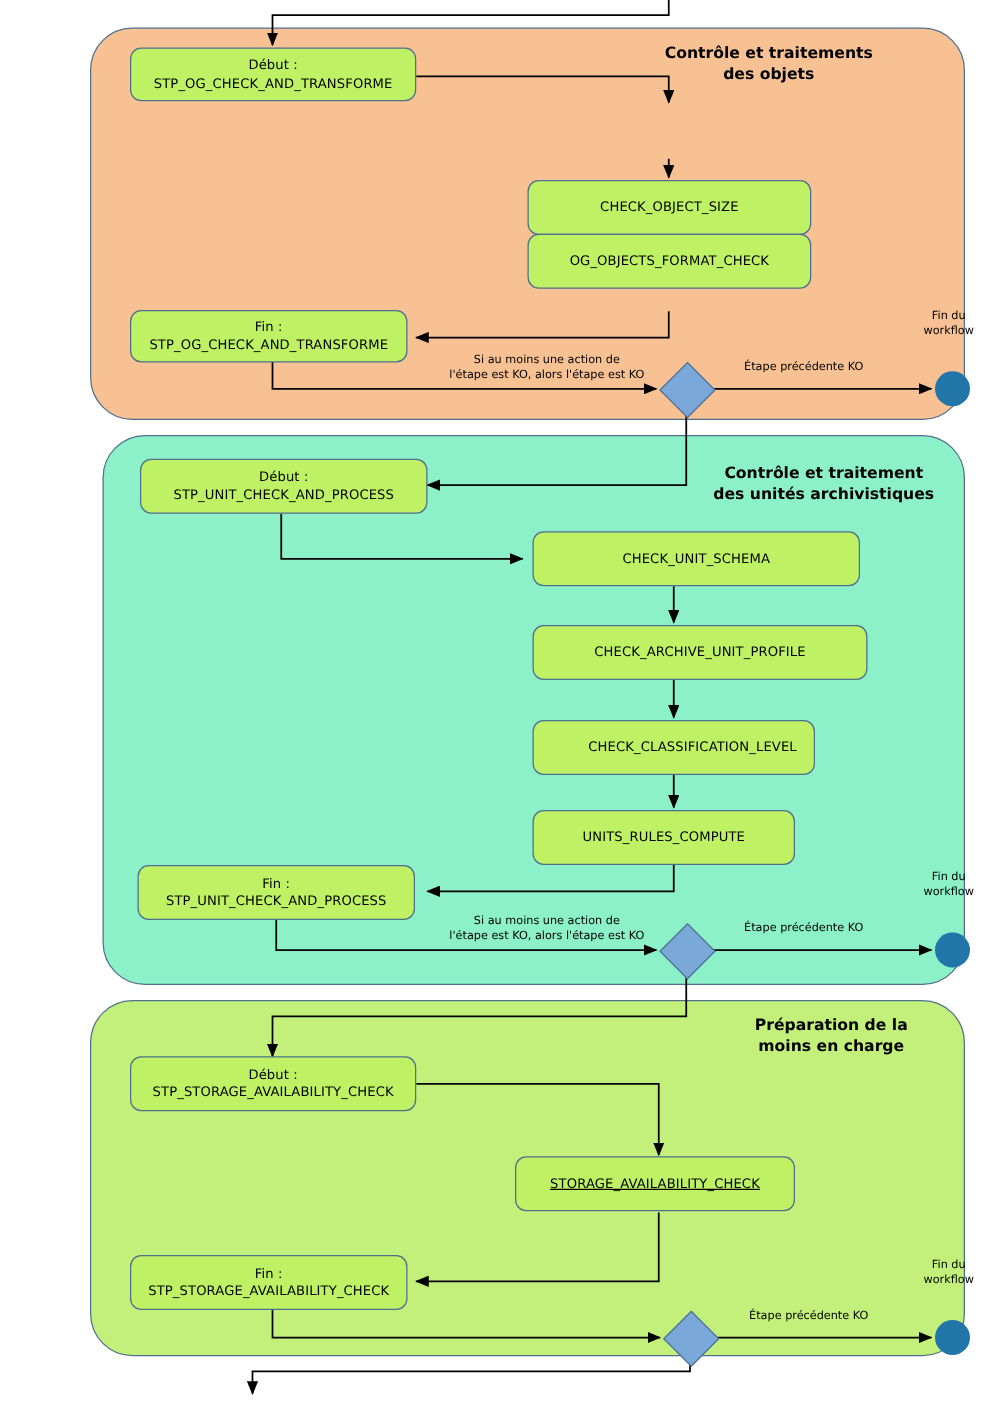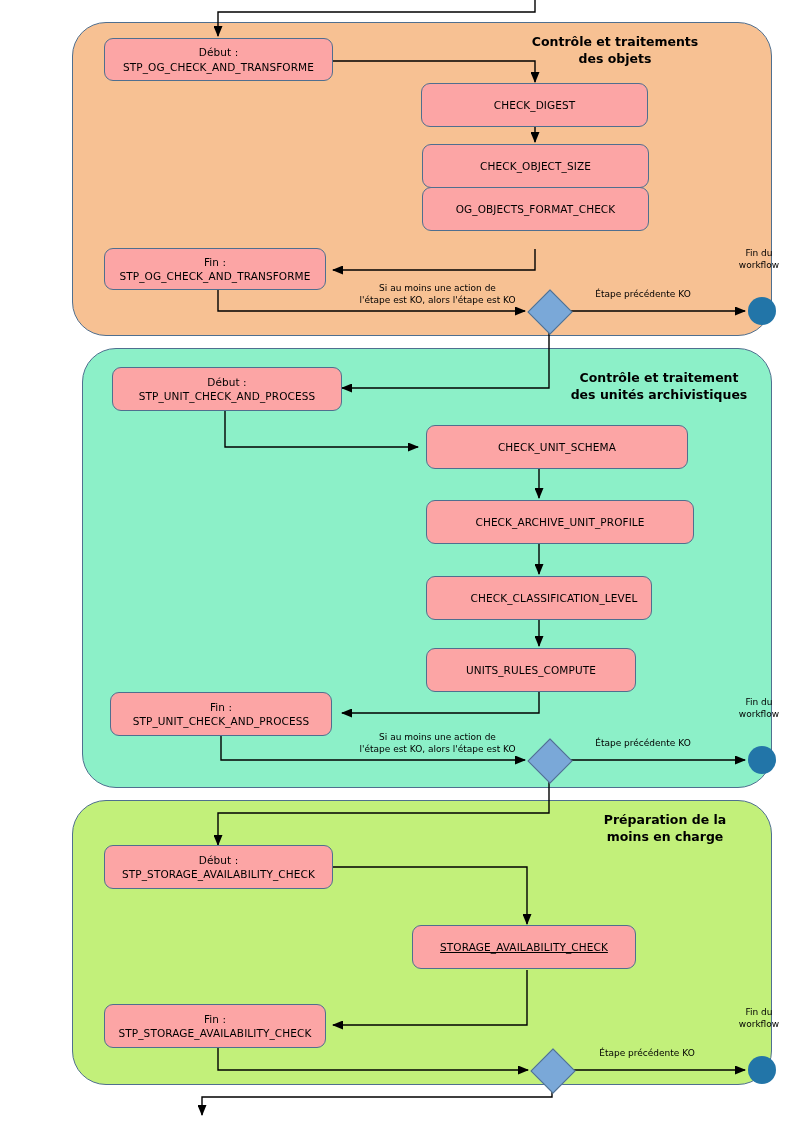--- a/index.html
+++ b/index.html
@@ -37,21 +37,21 @@
     font-weight: bold;
     font-size: 12.5px;
     color: #000000;
     text-align: center;
     line-height: 1.35;
     white-space: pre-line;
   }
   .node {
     position: absolute;
     box-sizing: border-box;
-    background: #fca5a5;
+    background: #bef264;
     border: 1px solid #4f6f8f;
     border-radius: 9px;
     display: flex;
     align-items: center;
     justify-content: center;
     text-align: center;
     font-size: 10.5px;
     color: #000000;
     line-height: 1.35;
     white-space: pre-line;
@@ -152,21 +152,20 @@
 
   <div class="lane-title" style="left:548px; top:370px; width:222px;">Contrôle et traitement
 des unités archivistiques</div>
   <div class="lane-title" style="left:500px; top:34px; width:230px;">Contrôle et traitements
 des objets</div>
   <div class="lane-title" style="left:560px; top:812px; width:210px;">Préparation de la
 moins en charge</div>
 
   <div class="node" style="left:104px; top:38px; width:229px; height:43px;">Début :
 STP_OG_CHECK_AND_TRANSFORME</div>
-  <div class="node" style="left:421px; top:83px; width:227px; height:44px;">CHECK_DIGEST</div>
   <div class="node" style="left:422px; top:144px; width:227px; height:44px;">CHECK_OBJECT_SIZE</div>
   <div class="node" style="left:422px; top:187px; width:227px; height:44px;">OG_OBJECTS_FORMAT_CHECK</div>
   <div class="node" style="left:104px; top:248px; width:222px; height:42px;">Fin :
 STP_OG_CHECK_AND_TRANSFORME</div>
 
   <div class="edge-label" style="left:330px; top:282px; width:215px;">Si au moins une action de
 l'étape est KO, alors l'étape est KO</div>
   <div class="edge-label" style="left:578px; top:288px; width:130px;">Étape précédente KO</div>
   <div class="end-label" style="left:728px; top:248px; width:62px;">Fin du
 workflow</div>

